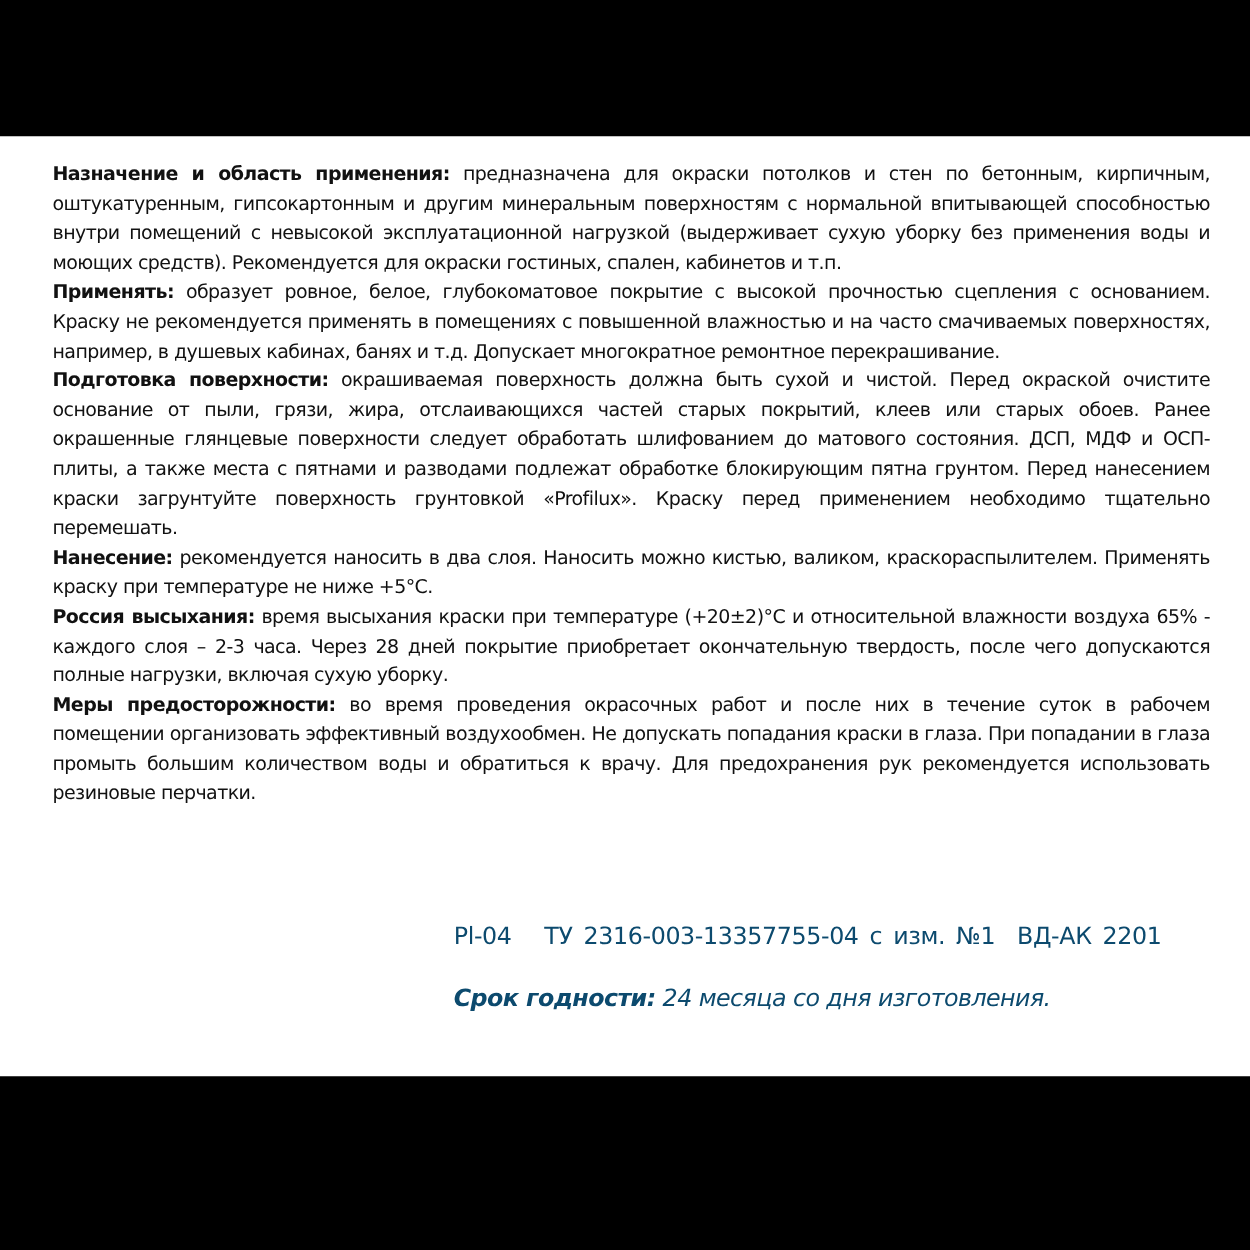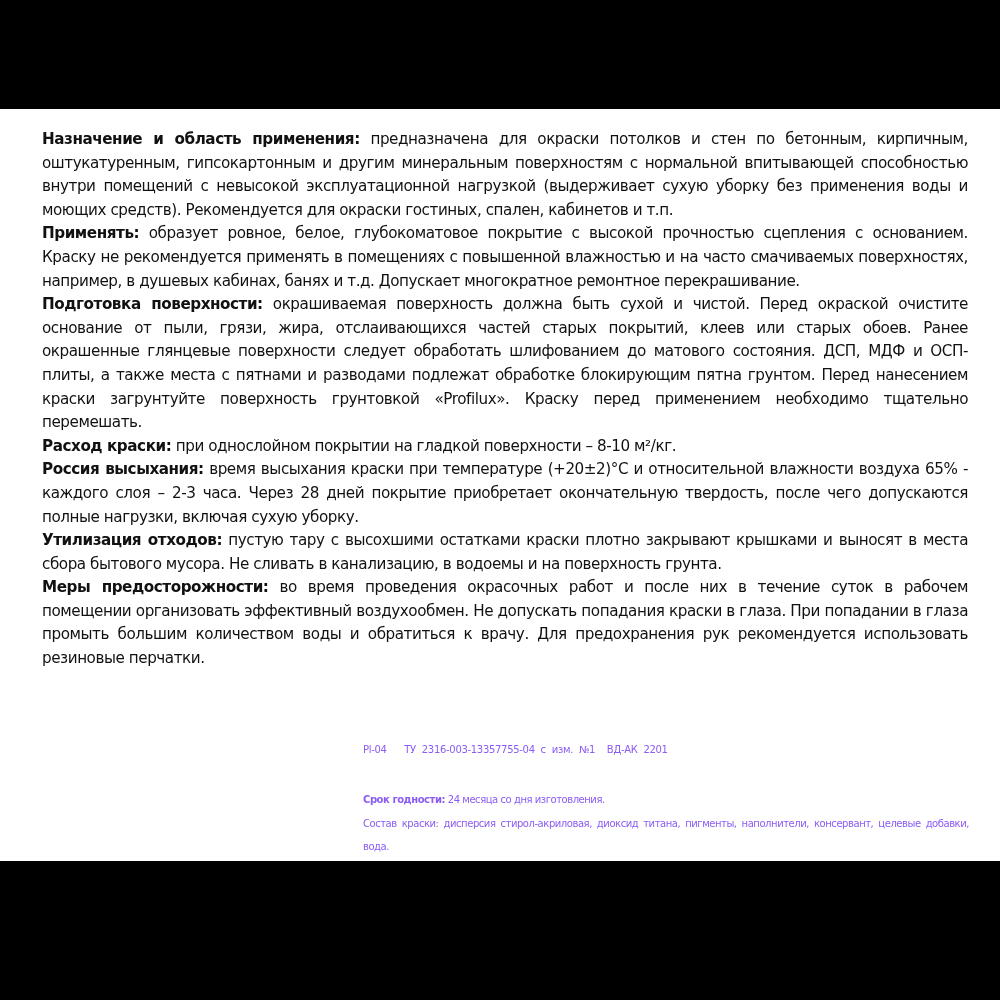--- a/index.html
+++ b/index.html
@@ -15,46 +15,44 @@
     .main {
       position: absolute; left: 42px; top: 19px; width: 926px;
       font-size: 15.2px; line-height: 23.6px; color: #111;
       text-align: justify; letter-spacing: -0.45px; word-spacing: 0px;
     }
     .main p { margin: 0; }
     .main p:last-child { text-align-last: left; }
     b.h { font-weight: bold; }
     .right {
       position: absolute; left: 363px; width: 606px;
-      font-size: 10px; line-height: 23.6px; color: #8b5cf6; letter-spacing: -0.45px;
+      font-size: 19px; line-height: 23.6px; color: #0c4a6e; letter-spacing: -0.45px;
       text-align: justify;
     }
-    .right p { margin: 0; }
+    .right p { margin: 0; font-style: italic; }
     .spec { top: 629px; letter-spacing: -0.3px; word-spacing: 3px; text-align: left; }
     .shelf { top: 679px; }
     .maker { top: 770px; }
   </style>
 </head>
 <body>
 
 <div class="bar-top"></div>
 
 <div class="page">
   <div class="main">
     <p><b class="h">Назначение и область применения:</b><span> предназначена для окраски потолков и стен по бетонным, кирпичным, оштукатуренным, гипсокартонным и другим минеральным поверхностям с нормальной впитывающей способностью внутри помещений с невысокой эксплуатационной нагрузкой (выдерживает сухую уборку без применения воды и моющих средств). Рекомендуется для окраски гостиных, спален, кабинетов и т.п.</span></p>
     <p><b class="h">Применять:</b><span> образует ровное, белое, глубокоматовое покрытие с высокой прочностью сцепления с основанием. Краску не рекомендуется применять  в  помещениях с повышенной влажностью и на часто смачиваемых поверхностях, например, в душевых кабинах, банях и т.д. Допускает  многократное ремонтное перекрашивание.</span></p>
     <p><b class="h">Подготовка поверхности:</b><span> окрашиваемая поверхность должна быть сухой и чистой. Перед окраской очистите основание от пыли, грязи, жира, отслаивающихся частей старых покрытий, клеев или старых обоев. Ранее окрашенные глянцевые поверхности следует обработать шлифованием до матового состояния. ДСП, МДФ и ОСП-плиты, а также места с пятнами и разводами подлежат обработке блокирующим пятна грунтом. Перед нанесением краски загрунтуйте поверхность грунтовкой «Profilux». Краску перед применением необходимо тщательно перемешать.</span></p>
-    <p><b class="h">Расход  краски:</b><span> при однослойном покрытии на гладкой поверхности – 8-10 м²/кг.</span></p>
+    <p><b class="h">Нанесение:</b><span> рекомендуется наносить в два слоя. Наносить можно кистью, валиком, краскораспылителем. Применять краску при температуре не ниже +5°С.</span></p>
     <p><b class="h">Россия высыхания:</b><span> время высыхания краски при температуре (+20±2)°С и относительной влажности воздуха 65% - каждого слоя – 2-3 часа. Через 28 дней покрытие приобретает окончательную твердость, после чего допускаются полные нагрузки, включая сухую уборку.</span></p>
-    <p><b class="h">Утилизация отходов:</b><span> пустую тару с высохшими остатками  краски плотно закрывают крышками и выносят в места сбора бытового мусора. Не сливать в канализацию, в водоемы и на поверхность грунта.</span></p>
     <p><b class="h">Меры предосторожности:</b><span> во время проведения окрасочных работ и после них в течение суток в рабочем помещении организовать эффективный воздухообмен. Не допускать попадания краски  в глаза. При попадании в глаза промыть большим количеством воды и обратиться к врачу. Для предохранения рук рекомендуется использовать резиновые перчатки.</span></p>
   </div>
 
   <div class="right spec" style="white-space: pre;">Pl-04   ТУ 2316-003-13357755-04 с изм. №1  ВД-АК 2201</div>
 
   <div class="right shelf">
     <p><b class="h">Срок годности:</b><span> 24 месяца со дня изготовления.</span></p>
-    <p>Состав краски: дисперсия стирол-акриловая, диоксид титана, пигменты, наполнители, консервант, целевые добавки, вода.</p>
   </div>
 
 </div>
 
 <div class="bar-bottom"></div>
 
 </body></html>

